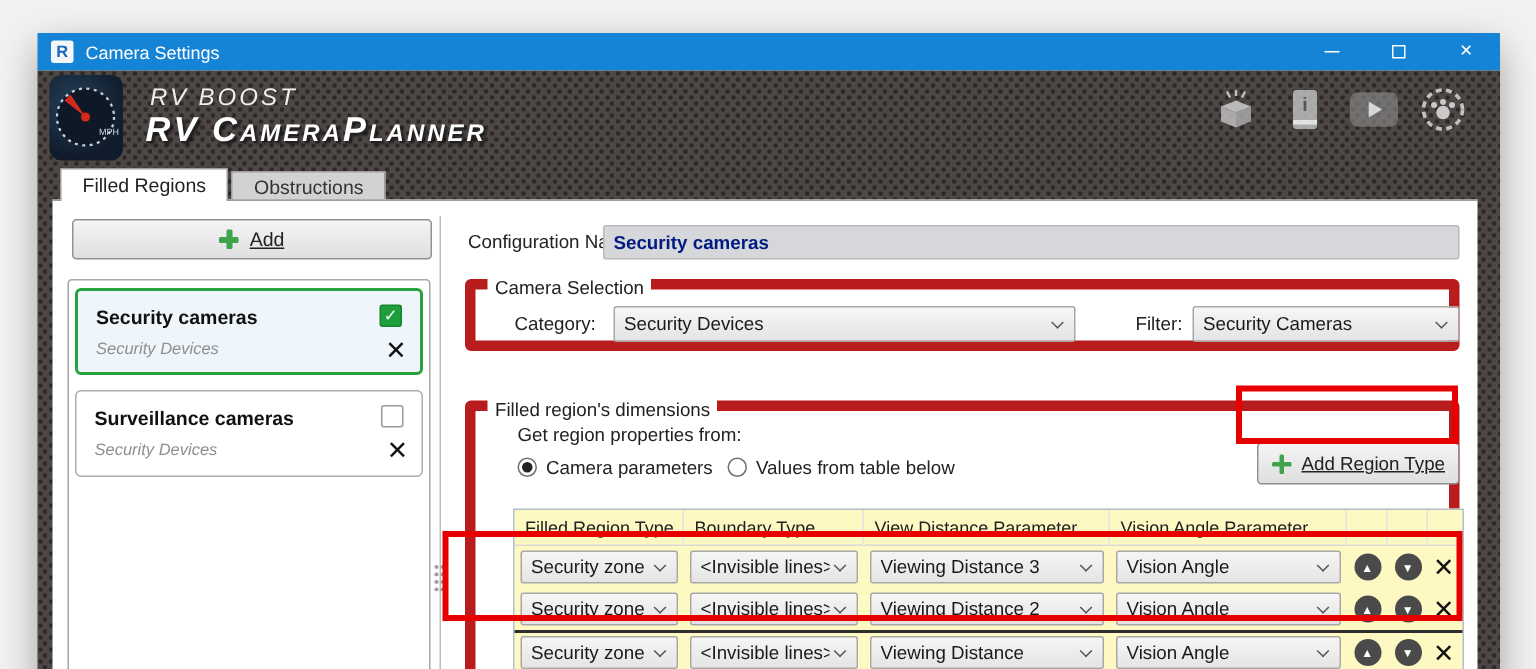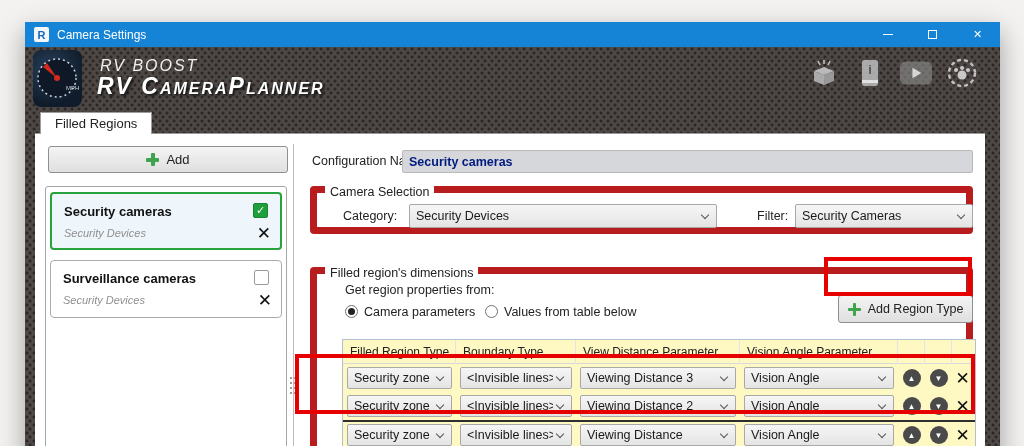--- a/index.html
+++ b/index.html
@@ -46,21 +46,21 @@
          border:1px solid #9d9d9d; border-bottom:none; }
   .tab.active { background:#fff; height:22px; z-index:3; position:relative; }
   .tab.inactive { background:#d2d2d2; margin-left:2px; margin-top:2px; height:19px; color:#333; }
 
   
   .content { position:absolute; left:10px; top:86px; width:950px; bottom:0; background:#fff;
              border-top:1px solid #9d9d9d; }
 
   
   .btn { background:linear-gradient(#f4f4f4,#dfdfdf); border:1px solid #8f8f8f; border-radius:3px;
-         font-size:13px; color:#222; display:flex; align-items:center; justify-content:center; cursor:pointer; }
+         font-size:13px; color:#222; display:flex; align-items:center; justify-content:center; cursor:pointer;text-decoration:underline; }
   .add-btn { position:absolute; left:13px; top:12px; width:240px; height:27px; gap:7px; }
   .plus { position:relative; width:13px; height:13px; display:inline-block; }
   .plus::before { content:""; position:absolute; left:0; top:5px; width:13px; height:3.5px; background:#3fa34d; border-radius:1px; }
   .plus::after  { content:""; position:absolute; left:5px; top:0; width:3.5px; height:13px; background:#3fa34d; border-radius:1px; }
 
   .listbox { position:absolute; left:10px; top:52px; width:242px; bottom:0; background:#fff;
              border:1px solid #a6a6a6; border-radius:3px; }
   .list-item { position:absolute; left:4px; width:232px; height:58px; border-radius:4px; background:#fff;
                border:1px solid #ababab; }
   .list-item.selected { border:2px solid #27a23c; background:#eef5fb; }
@@ -184,20 +184,21 @@
               <circle cx="10" cy="13" r="2" fill="#e2e2e2"></circle>
               <circle cx="16" cy="11" r="2" fill="#e2e2e2"></circle>
               <circle cx="22" cy="13" r="2" fill="#e2e2e2"></circle>
             </svg>
           </div>
         </div>
       </div>
 
       <div class="tabs">
         <div class="tab active">Filled Regions</div>
+        <div class="tab inactive">Obstructions</div>
       </div>
 
       <div class="content">
 
         <div class="btn add-btn">
           <span class="plus"></span>
           <span>Add</span>
         </div>
 
         <div class="listbox">

